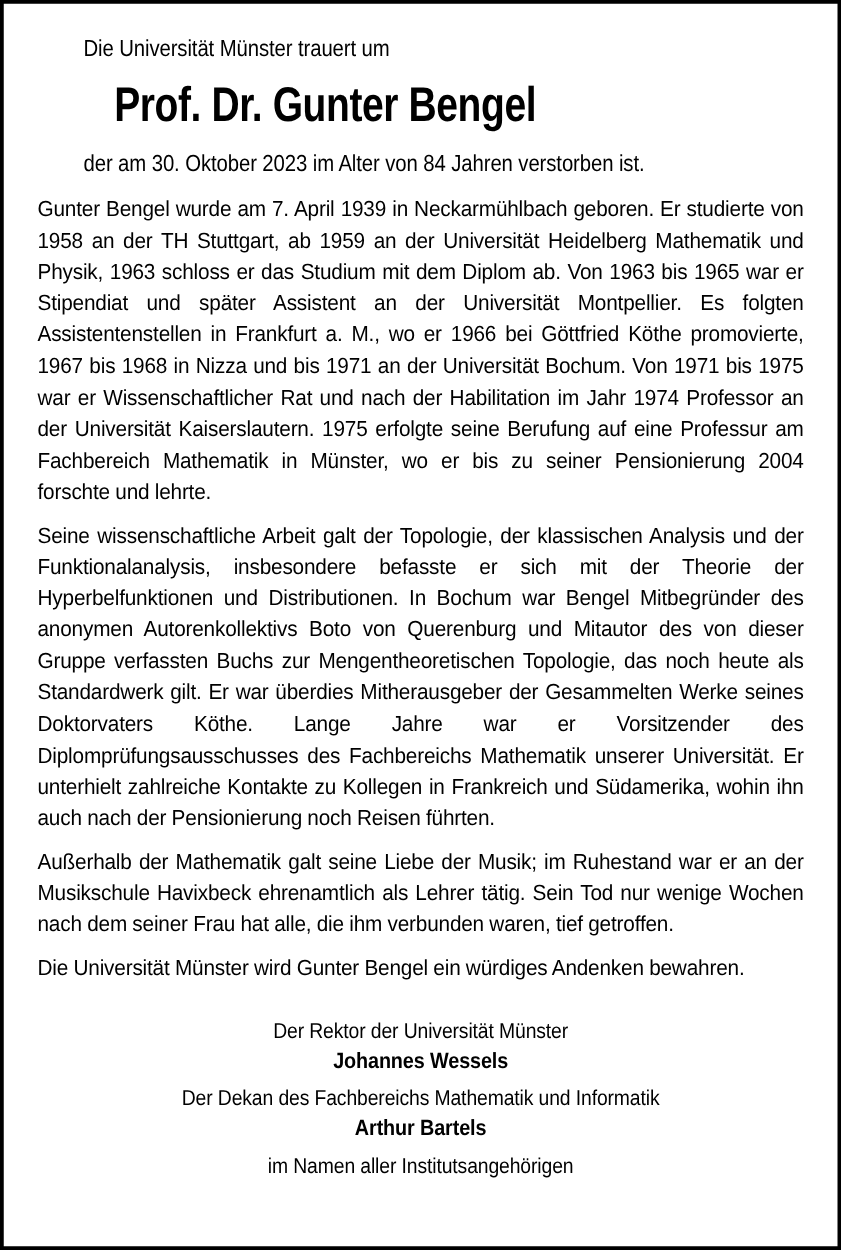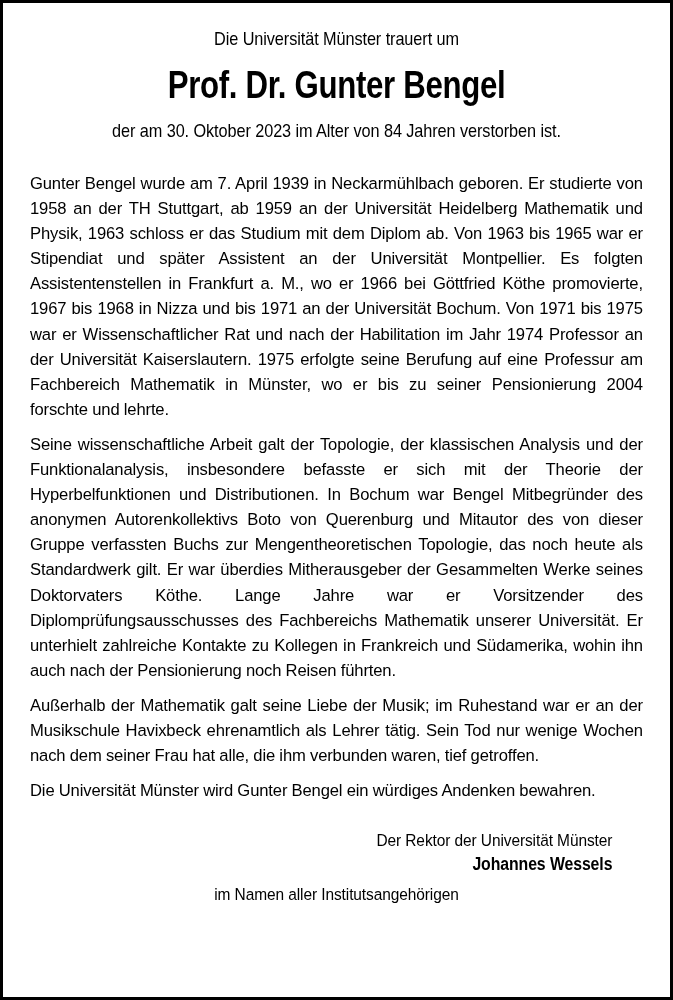--- a/index.html
+++ b/index.html
@@ -25,21 +25,21 @@
     position: absolute;
     left: 0;
     right: 0;
     top: 0;
     padding: 24px 27px 0 27px;
     box-sizing: border-box;
   }
 
   
   .header-block {
-    text-align: center;
+    text-align: left;
   }
 
   .mourn-line {
     font-size: 18.5px;
     line-height: 24px;
     font-weight: 400;
     transform: scaleX(0.88);
     transform-origin: center center;
     letter-spacing: -0.1px;
   }
@@ -60,21 +60,21 @@
     line-height: 24px;
     font-weight: 400;
     margin-top: 9px;
     transform: scaleX(0.88);
     transform-origin: center center;
     letter-spacing: -0.1px;
   }
 
   
   .body-block {
-    margin-top: 28px;
+    margin-top: 12px;
   }
 
   .body-par {
     font-size: 17.4px;
     line-height: 25.1px;
     font-weight: 400;
     text-align: justify;
     text-justify: inter-word;
     letter-spacing: -0.15px;
     word-spacing: -0.2px;
@@ -94,21 +94,20 @@
   }
 
   
   .signature-block {
     margin-top: 26px;
     text-align: center;
   }
 
   .sig-group {
     margin-bottom: 7px;
-    text-align: right;
   }
 
   .sig-group:last-of-type {
     margin-bottom: 0;
   }
 
   .sig-role {
     font-size: 17.2px;
     line-height: 23px;
     font-weight: 400;
@@ -158,20 +157,24 @@
       <p class="body-par nofill">Die Universität Münster wird Gunter Bengel ein würdiges Andenken bewahren.</p>
     </div>
 
     <div class="signature-block">
 
       <div class="sig-group">
         <div class="sig-role">Der Rektor der Universität Münster</div>
         <div class="sig-name">Johannes Wessels</div>
       </div>
 
+      <div class="sig-group">
+        <div class="sig-role">Der Dekan des Fachbereichs Mathematik und Informatik</div>
+        <div class="sig-name">Arthur Bartels</div>
+      </div>
 
 
       <div class="sig-closing">im Namen aller Institutsangehörigen</div>
 
     </div>
 
   </div>
 </div>
 
 </body></html>

